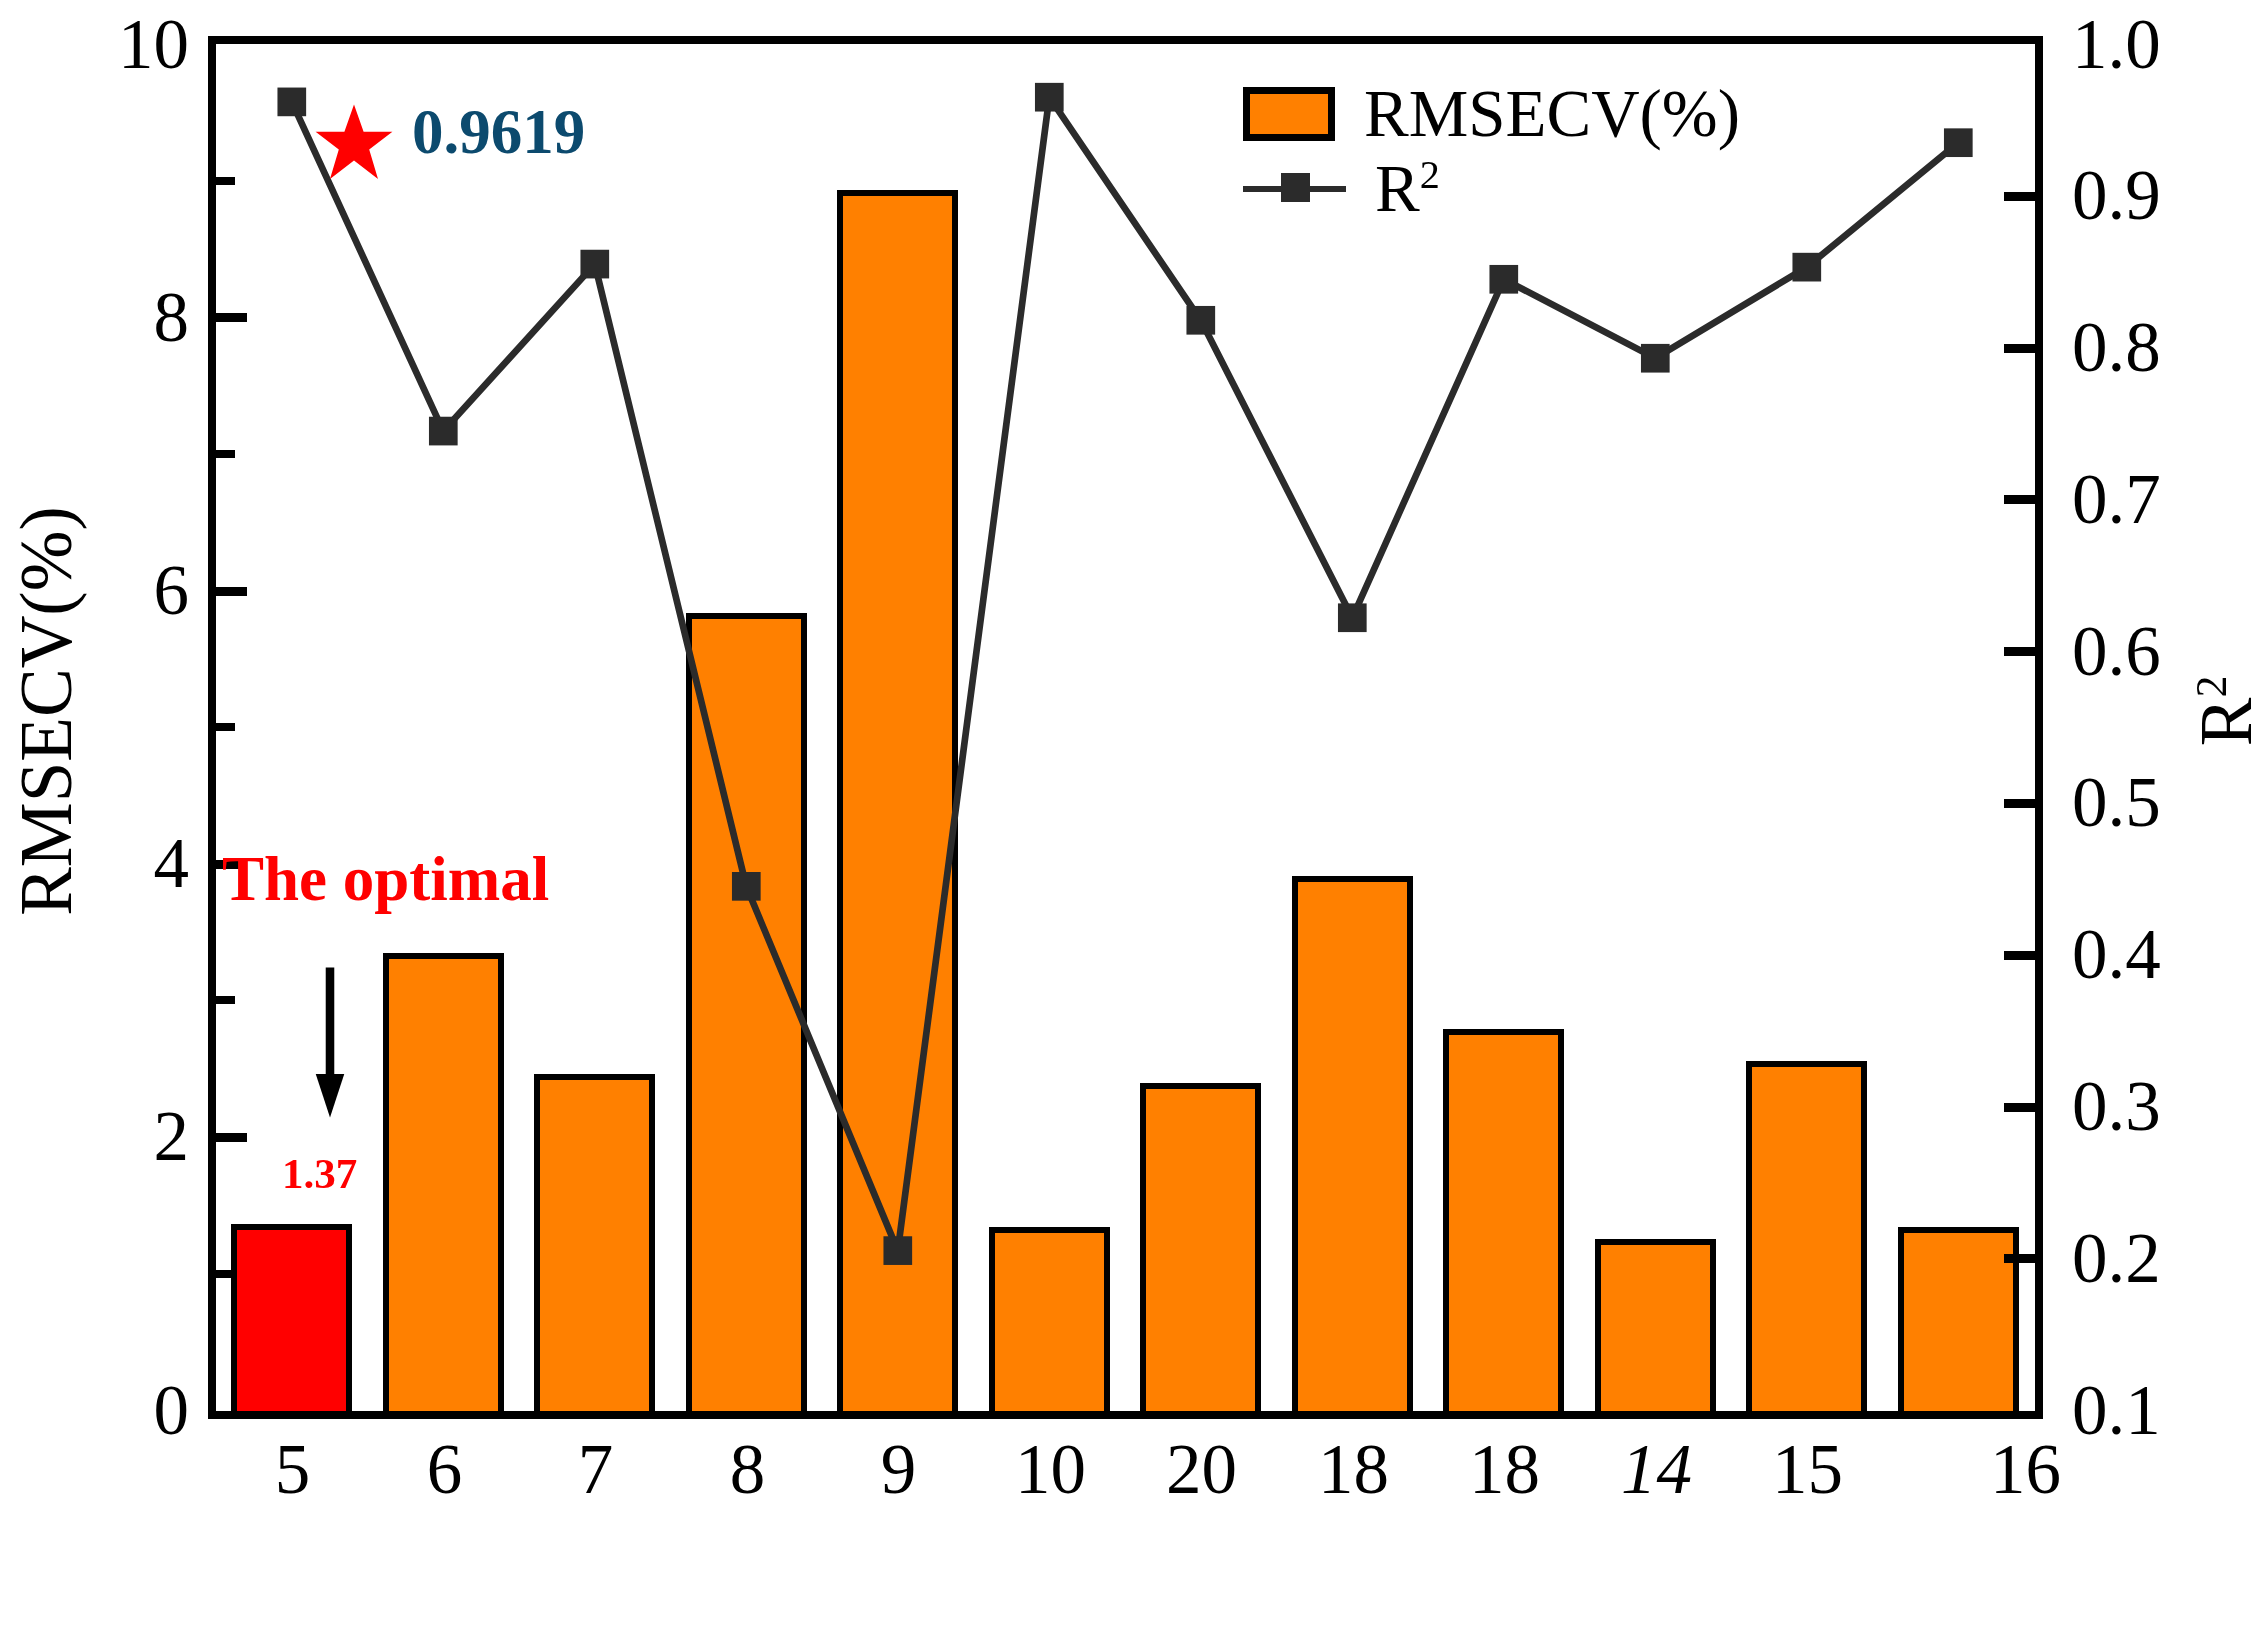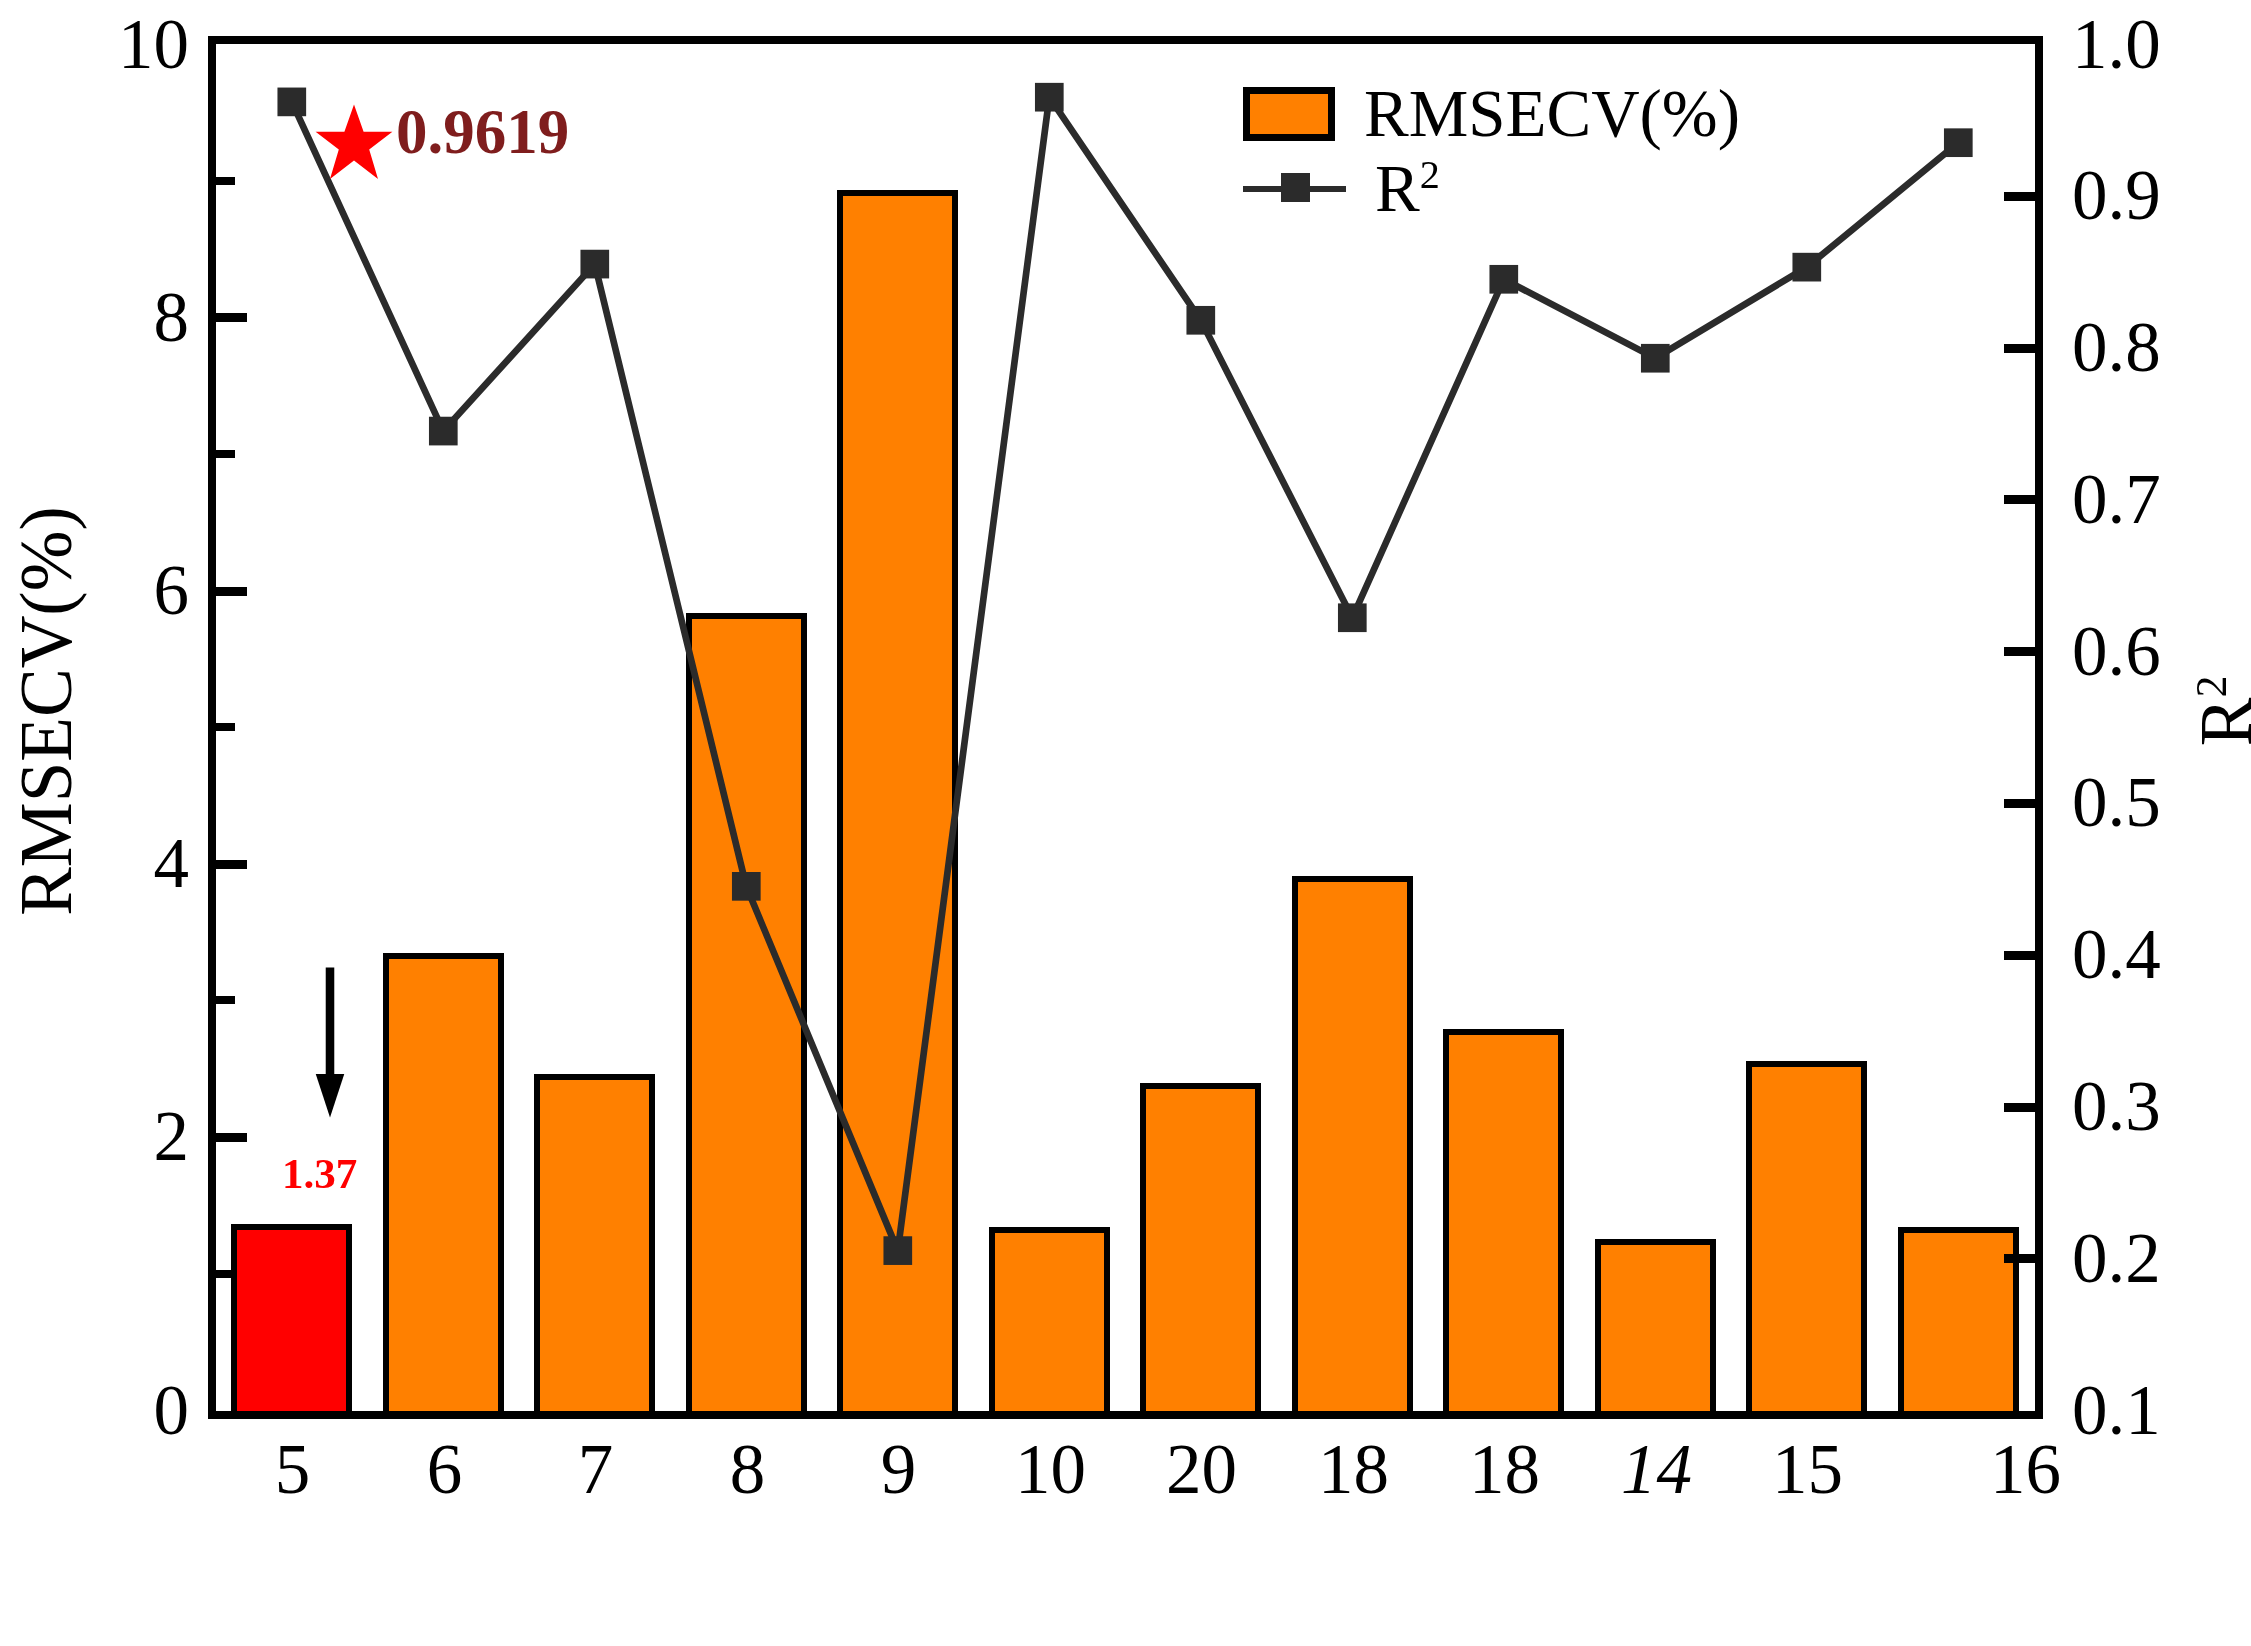--- a/index.html
+++ b/index.html
@@ -65,22 +65,22 @@
   
   #optimal-text{
     position:absolute;left:222px;top:848px;font-size:63px;font-weight:bold;
     color:#FF0000;white-space:nowrap;line-height:1;
   }
   #optimal-value{
     position:absolute;left:282px;top:1152px;font-size:43px;font-weight:bold;
     color:#FF0000;white-space:nowrap;line-height:1;
   }
   #star-value{
-    position:absolute;left:396px;top:101px;font-size:63px;font-weight:bold;
-    color:#7f1d1d;white-space:nowrap;line-height:1;
+    position:absolute;left:412px;top:101px;font-size:63px;font-weight:bold;
+    color:#0c4a6e;white-space:nowrap;line-height:1;
   }
   #star{position:absolute;left:314px;top:103px;width:80px;height:80px;}
   #arrow{position:absolute;left:311px;top:967px;width:38px;height:153px;}
   svg{display:block;overflow:visible;}
 </style>
 </head>
 <body>
 
 <div id="fig">
 
@@ -189,20 +189,21 @@
     </div>
   </div>
 
   <div id="star">
     <svg width="80" height="80" viewBox="0 0 100 100">
       <polygon points="50,2 62,36 98,36 69,58 80,95 50,72 20,95 31,58 2,36 38,36" fill="#FF0000"></polygon>
     </svg>
   </div>
   <div id="star-value">0.9619</div>
 
+  <div id="optimal-text">The optimal</div>
   <div id="arrow">
     <svg width="38" height="153" viewBox="0 0 40 160">
       <line x1="20" y1="0" x2="20" y2="118" stroke="#000" stroke-width="9"></line>
       <polygon points="20,158 5,112 35,112" fill="#000"></polygon>
     </svg>
   </div>
   <div id="optimal-value">1.37</div>
 
 </div>
 

